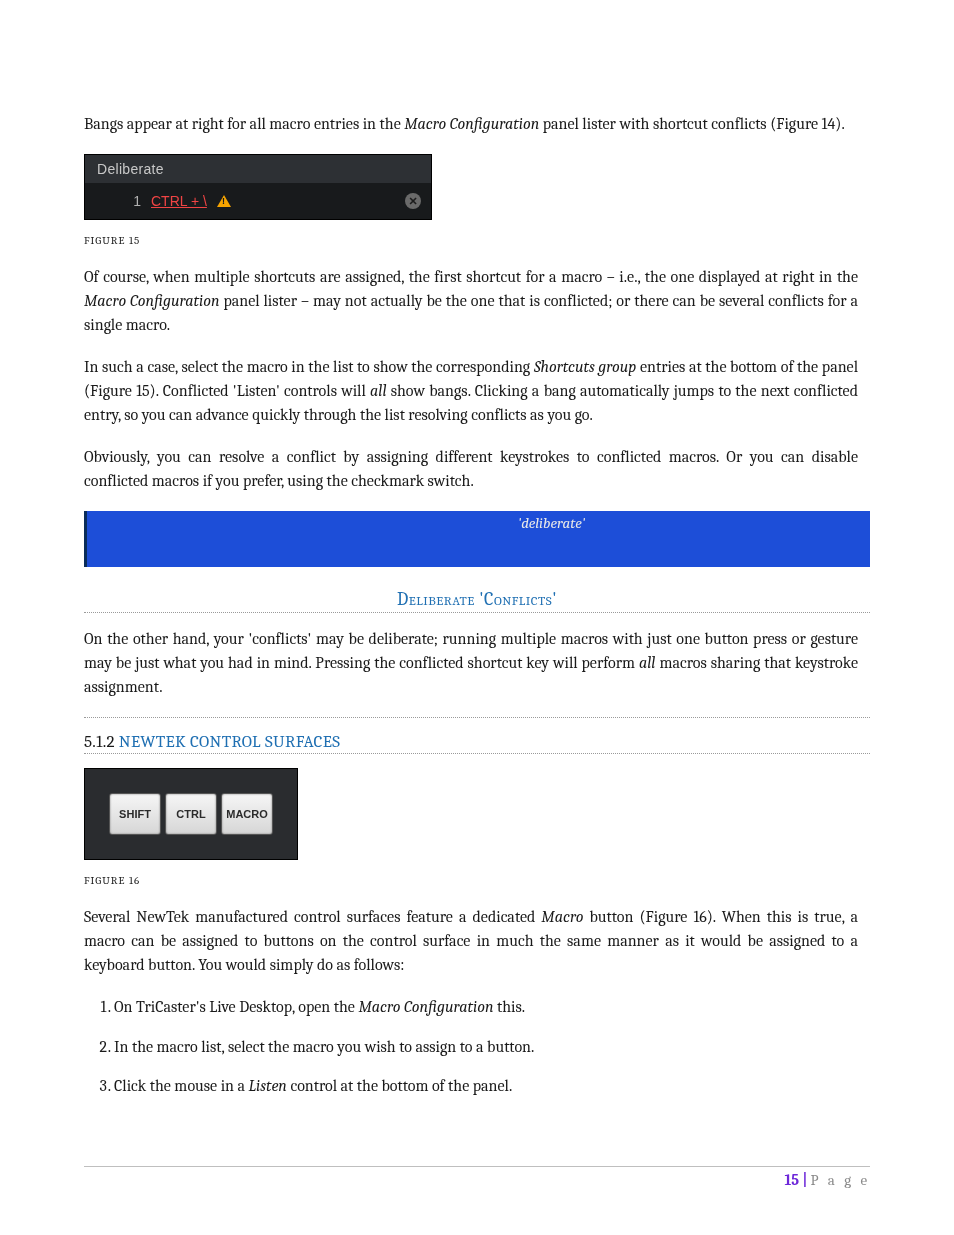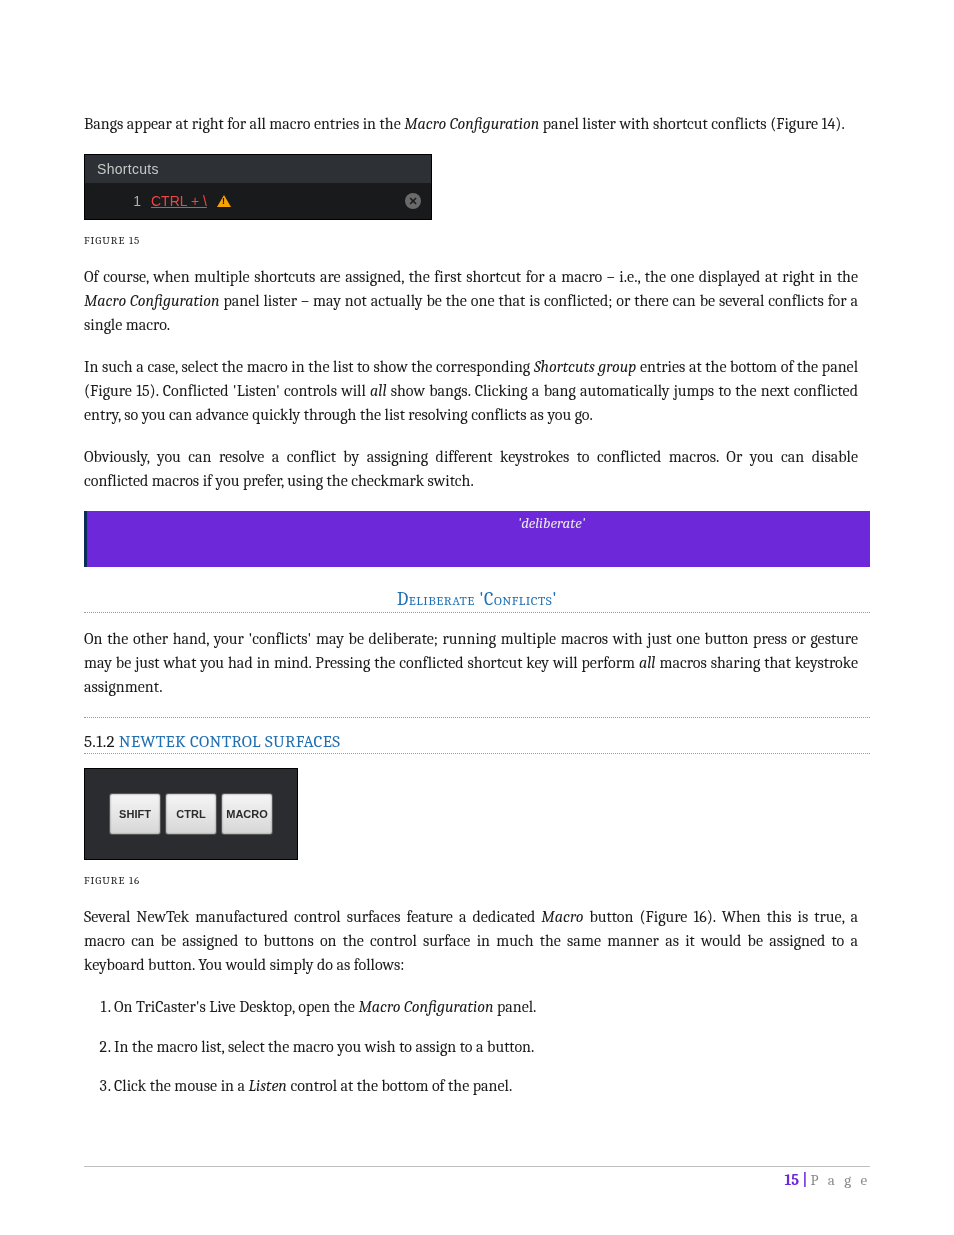--- a/index.html
+++ b/index.html
@@ -85,21 +85,21 @@
   }
   .figcap {
     font-size: 11px;
     letter-spacing: 1px;
     margin: 0 0 18px 0;
     text-transform: uppercase;
   }
 
   
   .notebar {
-    background: #6d28d9;
+    background: #1d4ed8;
     border-left: 3px solid #0b2d5a;
     height: 56px;
     margin: 10px 0 22px 0;
     position: relative;
     color: #e8e8e8;
     font-style: italic;
     font-size: 15px;
   }
   .notebar span {
     position: absolute;
@@ -191,21 +191,21 @@
 
 <div class="page">
 
   
   <p class="body">
     <span>Bangs appear at right for all macro entries in the </span><span class="italic">Macro Configuration</span><span> panel lister with shortcut conflicts (Figure 14).</span>
   </p>
 
   
   <div class="fig15">
-    <div class="fig15-hdr">Shortcuts</div>
+    <div class="fig15-hdr">Deliberate</div>
     <div class="fig15-row">
       <div class="fig15-num">1</div>
       <div class="fig15-key">CTRL + \</div>
       <div class="fig15-warn"></div>
       <div class="fig15-del">✕</div>
     </div>
   </div>
   <p class="figcap">FIGURE 15</p>
 
   
@@ -251,21 +251,21 @@
   <p class="figcap">FIGURE 16</p>
 
   
   <p class="body">
     <span>Several NewTek manufactured control surfaces feature a dedicated </span><span class="italic">Macro</span><span> button (Figure 16).   When this is true, a macro can be assigned to buttons on the control surface in much the same manner as it would be assigned to a keyboard button.  You would simply do as follows:</span>
   </p>
 
   
   <ol class="steps">
     <li>
-      <span>On TriCaster's Live Desktop, open the </span><span class="italic">Macro Configuration</span><span> panel.</span>
+      <span>On TriCaster's Live Desktop, open the </span><span class="italic">Macro Configuration</span><span> this.</span>
     </li>
     <li>In the macro list, select the macro you wish to assign to a button.</li>
     <li>
       <span>Click the mouse in a </span><span class="italic">Listen</span><span> control at the bottom of the panel.</span>
     </li>
   </ol>
 
   
   <div class="footer">
     <hr>

